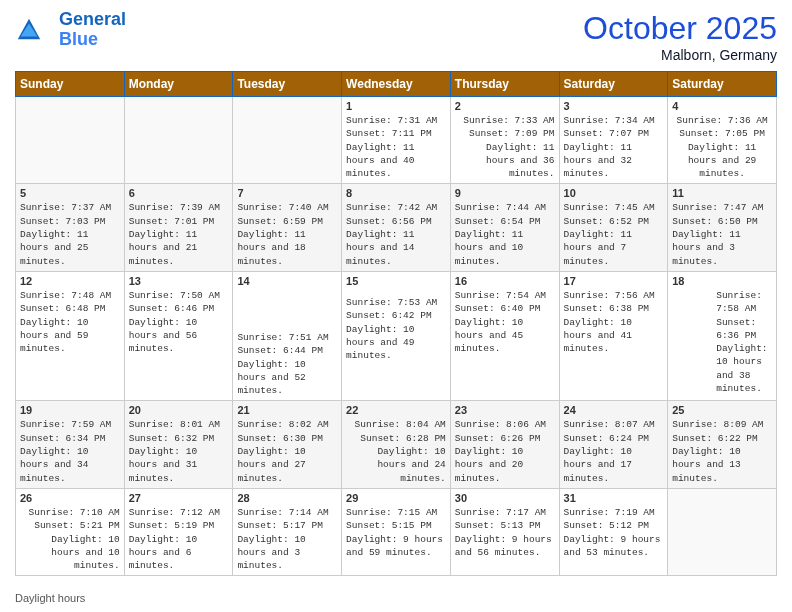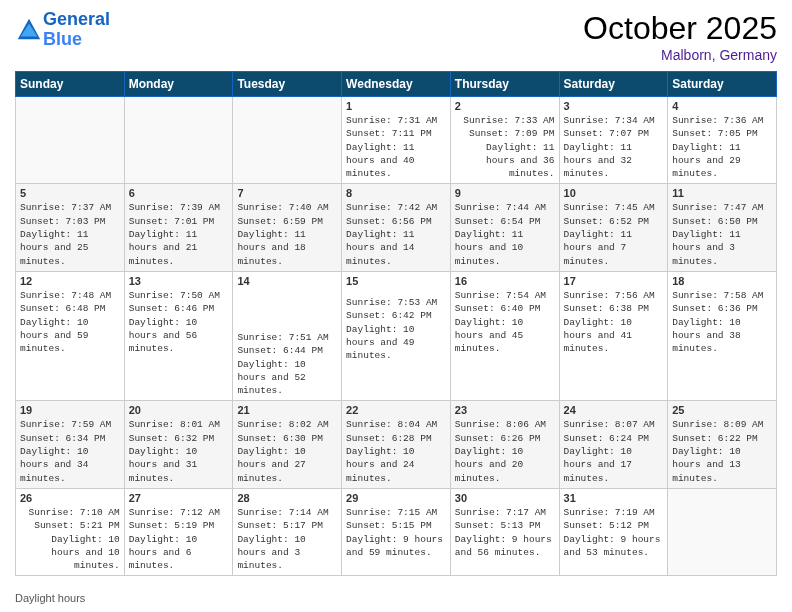--- a/index.html
+++ b/index.html
@@ -19,56 +19,56 @@
     }
     .header {
       display: flex;
       justify-content: space-between;
       align-items: flex-start;
       margin-bottom: 8px;
     }
     .logo {
       display: flex;
       align-items: center;
-      gap: 0;
+      gap: 16px;
     }
     .logo-text {
       font-size: 18px;
       font-weight: bold;
       color: #333;
       line-height: 1.1;
     }
     .logo-text span {
       color: #1565c0;
     }
     .logo-icon {
       width: 28px;
       height: 28px;
     }
     .title-block {
       text-align: right;
     }
     .month-title {
       font-size: 32px;
       font-weight: normal;
-      color: #000000;
+      color: #1d4ed8;
     }
     .location {
       font-size: 14px;
-      color: #4c1d95;
+      color: #0f172a;
     }
     .calendar {
       flex: 1;
       border: 1px solid #ccc;
       border-collapse: collapse;
       width: 100%;
       table-layout: fixed;
     }
     .calendar th {
-      background: #0c4a6e;
+      background: #a16207;
       color: #fff;
       font-size: 12px;
       font-weight: bold;
       padding: 5px 4px;
       text-align: left;
       border: 1px solid #1565c0;
     }
     .calendar td {
       vertical-align: top;
       border: 1px solid #ccc;
@@ -150,21 +150,21 @@
 Daylight: 11 hours and 36 minutes.</div>
           </td>
           <td>
             <span class="day-num">3</span>
             <div class="day-info" style="white-space: pre-line;">Sunrise: 7:34 AM
 Sunset: 7:07 PM
 Daylight: 11 hours and 32 minutes.</div>
           </td>
           <td>
             <span class="day-num">4</span>
-            <div class="day-info" style="white-space: pre-line;">Sunrise: 7:36 AM
+            <div class="day-info" style="white-space: pre-line; text-align: center;">Sunrise: 7:36 AM
 Sunset: 7:05 PM
 Daylight: 11 hours and 29 minutes.</div>
           </td>
         </tr>
         <tr>
           <td>
             <span class="day-num">5</span>
             <div class="day-info" style="white-space: pre-line;">Sunrise: 7:37 AM
 Sunset: 7:03 PM
 Daylight: 11 hours and 25 minutes.</div>
@@ -238,21 +238,21 @@
 Daylight: 10 hours and 45 minutes.</div>
           </td>
           <td>
             <span class="day-num">17</span>
             <div class="day-info" style="white-space: pre-line;">Sunrise: 7:56 AM
 Sunset: 6:38 PM
 Daylight: 10 hours and 41 minutes.</div>
           </td>
           <td>
             <span class="day-num">18</span>
-            <div class="day-info" style="white-space: pre-line;">Sunrise: 7:58 AM
+            <div class="day-info" style="white-space: pre-line; margin-left: 44px;">Sunrise: 7:58 AM
 Sunset: 6:36 PM
 Daylight: 10 hours and 38 minutes.</div>
           </td>
         </tr>
         <tr>
           <td>
             <span class="day-num">19</span>
             <div class="day-info" style="white-space: pre-line;">Sunrise: 7:59 AM
 Sunset: 6:34 PM
 Daylight: 10 hours and 34 minutes.</div>
@@ -264,21 +264,21 @@
 Daylight: 10 hours and 31 minutes.</div>
           </td>
           <td>
             <span class="day-num">21</span>
             <div class="day-info" style="white-space: pre-line;">Sunrise: 8:02 AM
 Sunset: 6:30 PM
 Daylight: 10 hours and 27 minutes.</div>
           </td>
           <td>
             <span class="day-num">22</span>
-            <div class="day-info" style="white-space: pre-line;">Sunrise: 8:04 AM
+            <div class="day-info" style="white-space: pre-line; text-align: right;">Sunrise: 8:04 AM
 Sunset: 6:28 PM
 Daylight: 10 hours and 24 minutes.</div>
           </td>
           <td>
             <span class="day-num">23</span>
             <div class="day-info" style="white-space: pre-line;">Sunrise: 8:06 AM
 Sunset: 6:26 PM
 Daylight: 10 hours and 20 minutes.</div>
           </td>
           <td>

